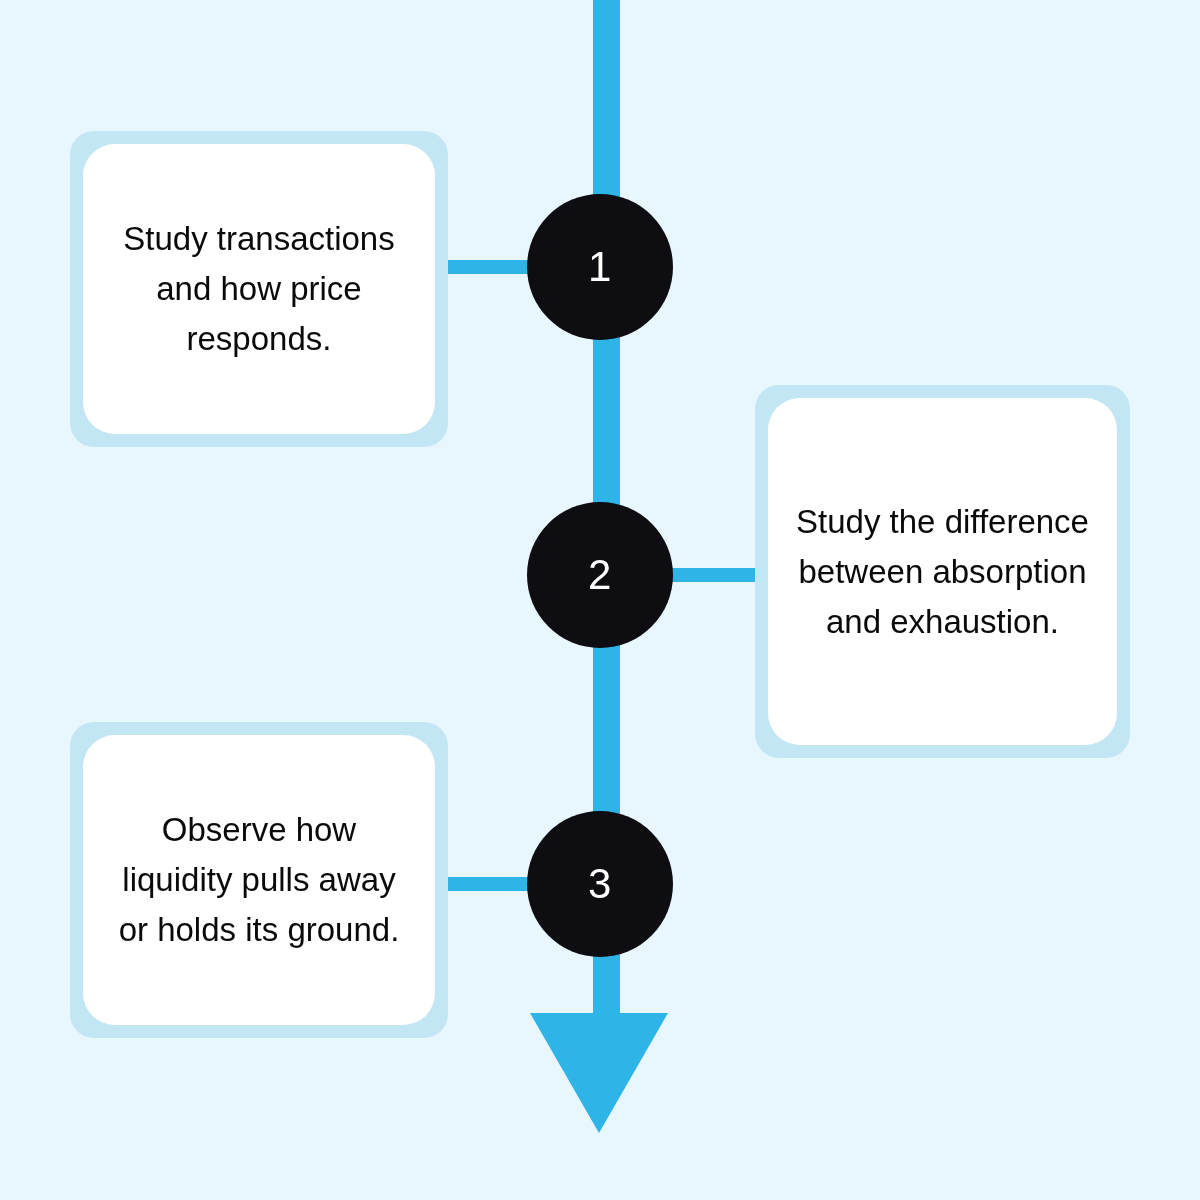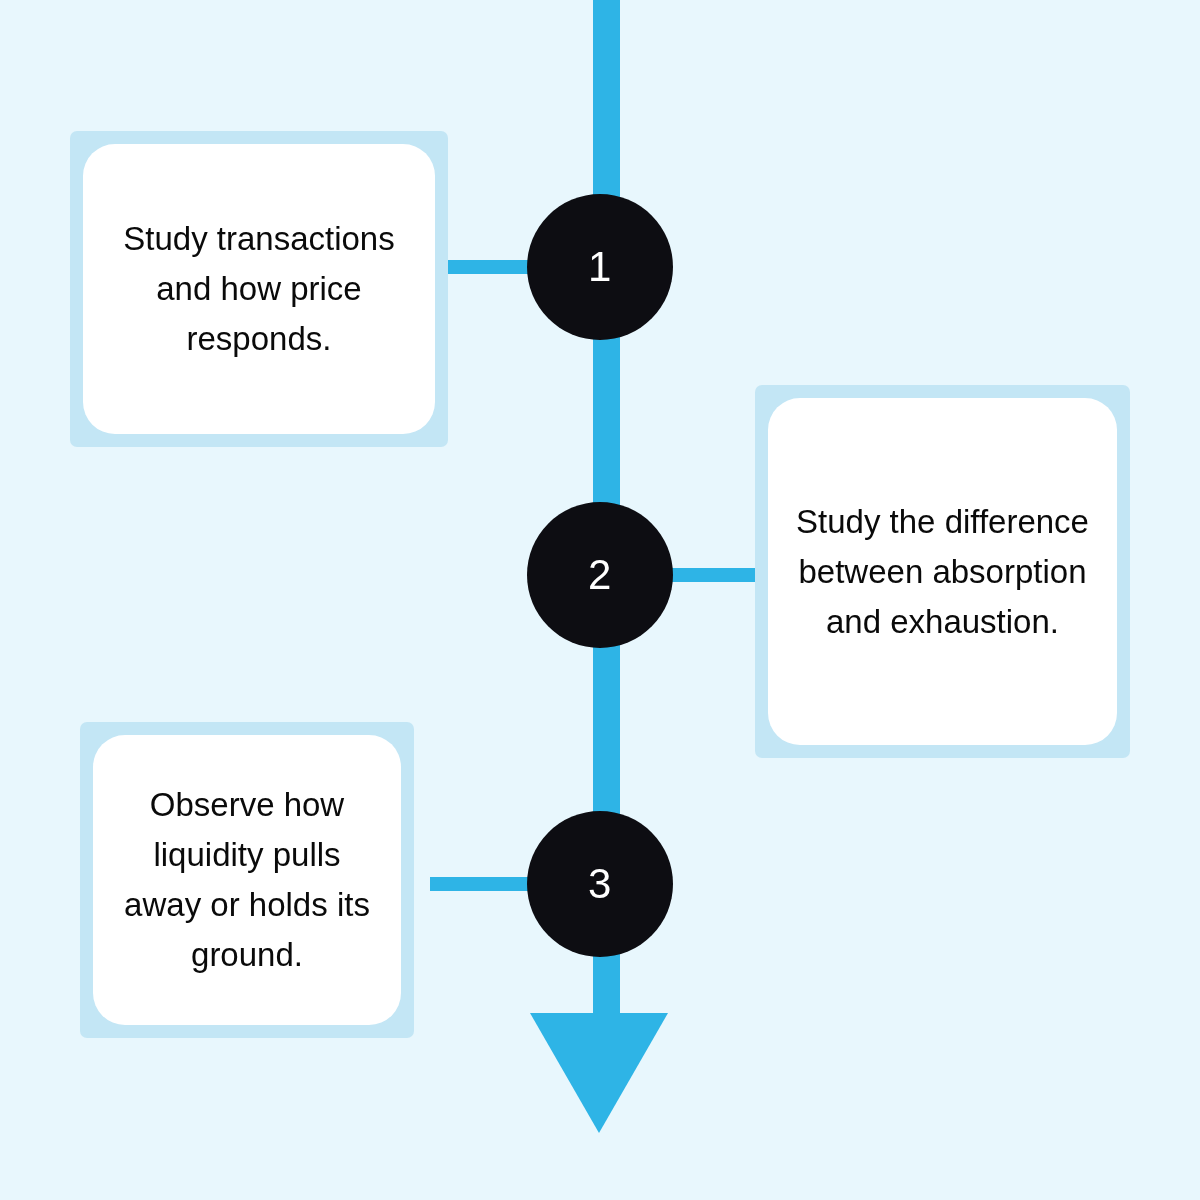--- a/index.html
+++ b/index.html
@@ -77,21 +77,21 @@
     font-weight: 400;
     line-height: 1;
     font-family: "Liberation Sans", "DejaVu Sans", sans-serif;
     letter-spacing: 0.5px;
   }
 
   
   .card-glow {
     position: absolute;
     background: #c3e6f5;
-    border-radius: 7px;
+    border-radius: 24px;
     box-sizing: border-box;
     padding: 13px;
   }
   .card {
     width: 100%;
     height: 100%;
     background: #ffffff;
     border-radius: 32px;
     box-sizing: border-box;
     display: flex;
@@ -103,21 +103,21 @@
     color: #0a0a0a;
     font-size: 33px;
     line-height: 50px;
     font-weight: 500;
     text-align: center;
     font-family: "Liberation Sans", "DejaVu Sans", sans-serif;
   }
 
   .card-glow.card1 { left: 70px;  top: 131px; width: 378px; height: 316px; }
   .card-glow.card2 { left: 755px; top: 385px; width: 375px; height: 373px; }
-  .card-glow.card3 { left: 70px;  top: 722px; width: 334px; height: 316px; margin-left: 10px; }
+  .card-glow.card3 { left: 70px;  top: 722px; width: 378px; height: 316px; }
 </style>
 </head>
 <body>
 
 <div id="canvas">
 
   <div class="spine"></div>
 
   <div class="connector c1"></div>
   <div class="card-glow card1">

